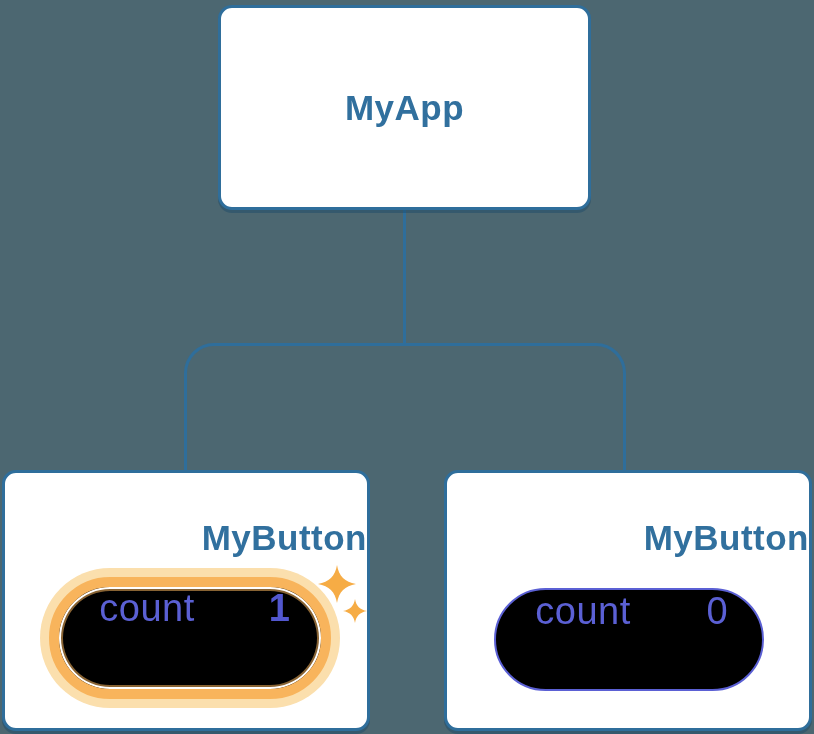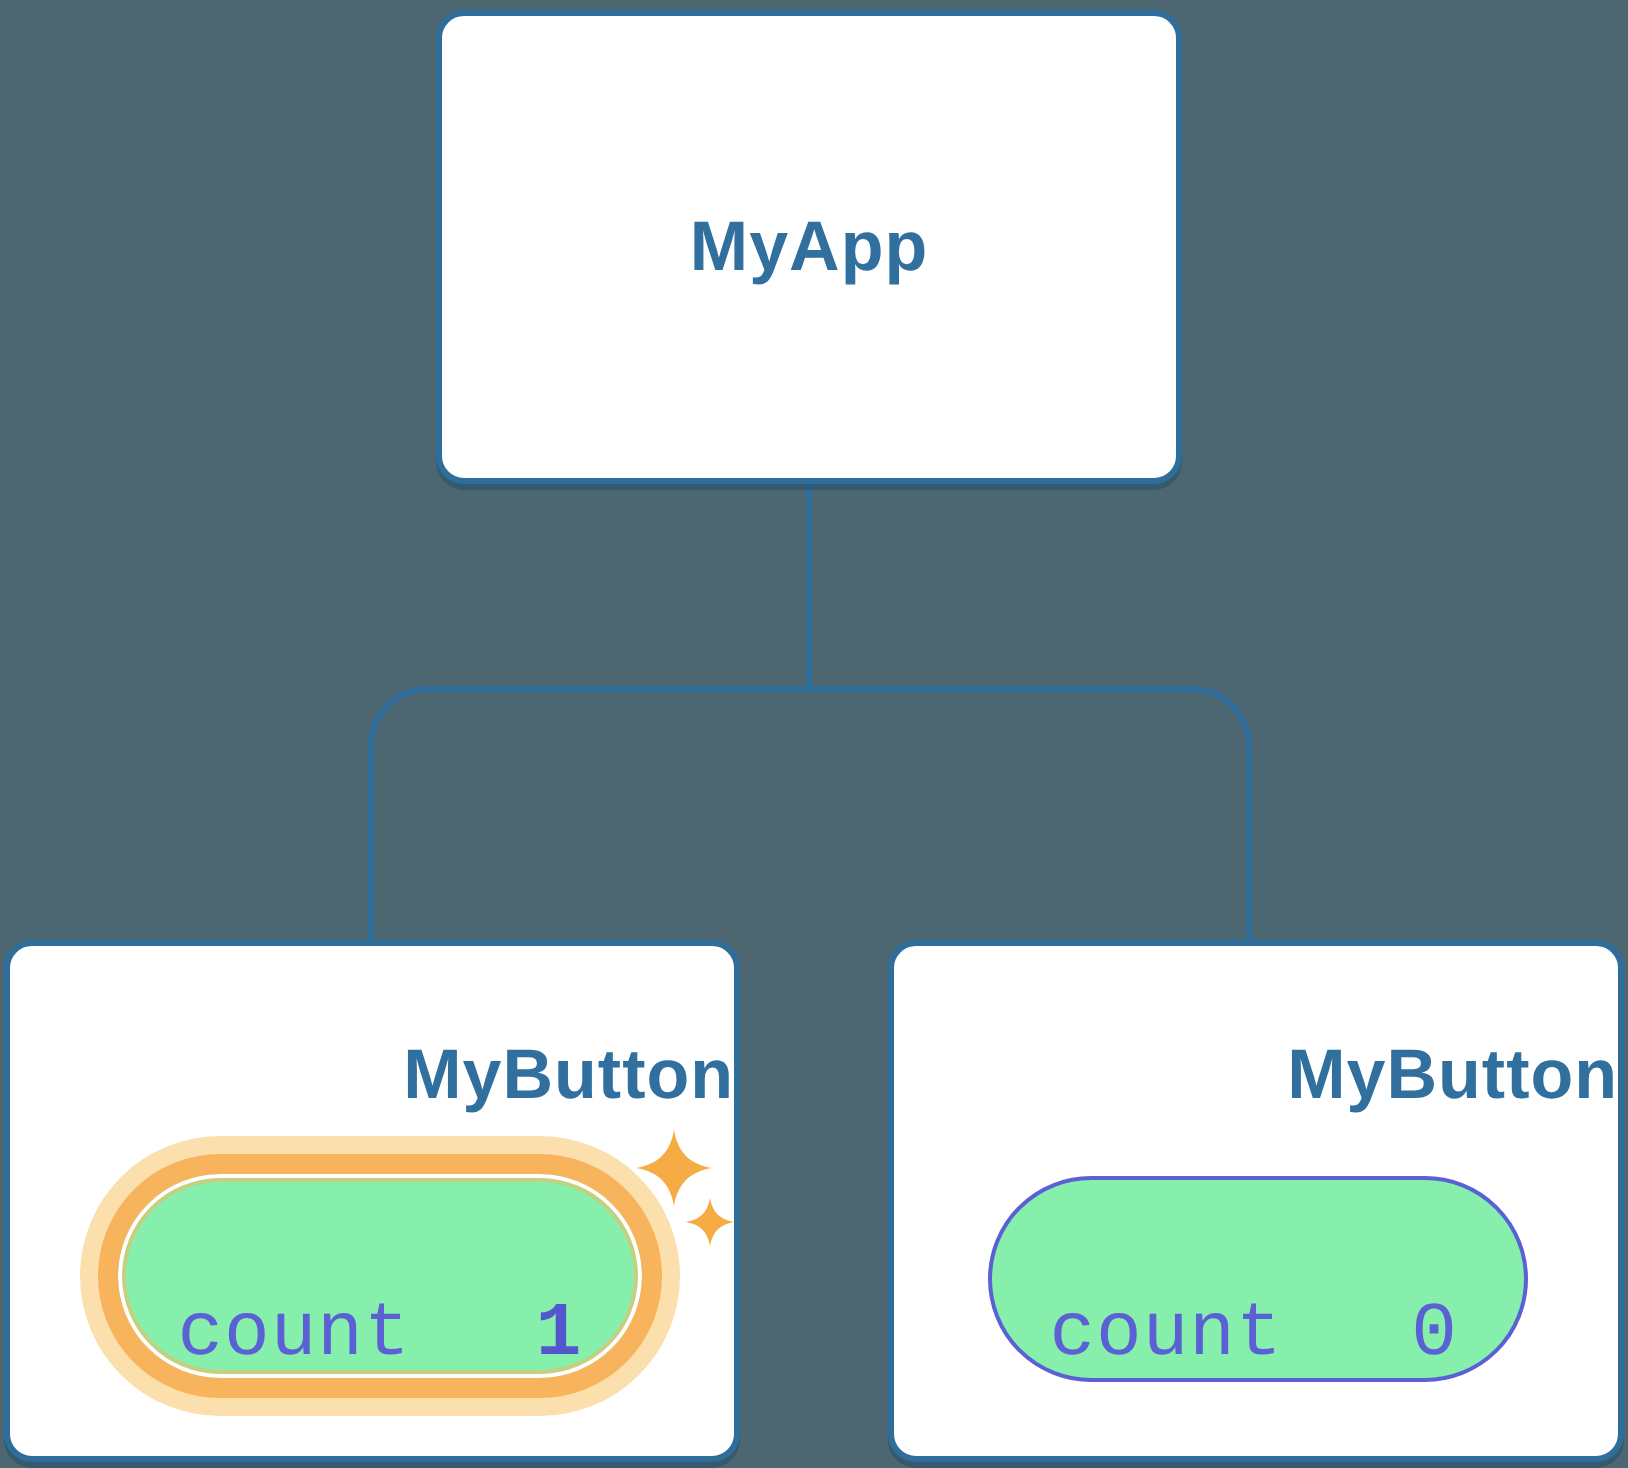--- a/index.html
+++ b/index.html
@@ -13,21 +13,21 @@
     overflow: hidden;
   }
   .card {
     position: absolute;
     background: #FFFFFF;
     border: 3px solid #2F6E9B;
     border-radius: 14px;
     box-shadow: 0 3px 0 rgba(26, 74, 105, 0.45);
   }
   .card-root {
-    left: 218px; top: 5px; width: 373px; height: 237px;
+    left: 218px; top: 5px; width: 373px; height: 205px;
     display: flex; align-items: center; justify-content: center;
   }
   .card-left  { left: 2px;   top: 470px; width: 368px; height: 261px; }
   .card-right { left: 444px; top: 470px; width: 368px; height: 261px; }
 
   .node-title {
     color: #31709E;
     font-size: 35px;
     font-weight: 600;
     letter-spacing: 0.5px;
@@ -51,25 +51,24 @@
     width: 442px; height: 130px;
     border: 3px solid #2F6E9B;
     border-bottom: none;
     border-radius: 30px 30px 0 0;
   }
 
   
   .pill {
     position: absolute;
     display: flex;
-    align-items: flex-end;
+    align-items: flex-start;
     border-radius: 999px;
-    background: #86efac;
+    background: #000000;
     overflow: hidden;
-    font-family: Liberation Mono, monospace;
   }
   .pill-highlight {
     left: 44px; top: 104px;
     width: 282px; height: 122px;
     border: 10px solid #F8B45C;
     box-shadow:
       0 0 0 9px #FBDFAD,
       inset 0 0 0 2px #FFFFFF,
       inset 0 0 0 4px rgba(248, 180, 92, 0.55);
   }

